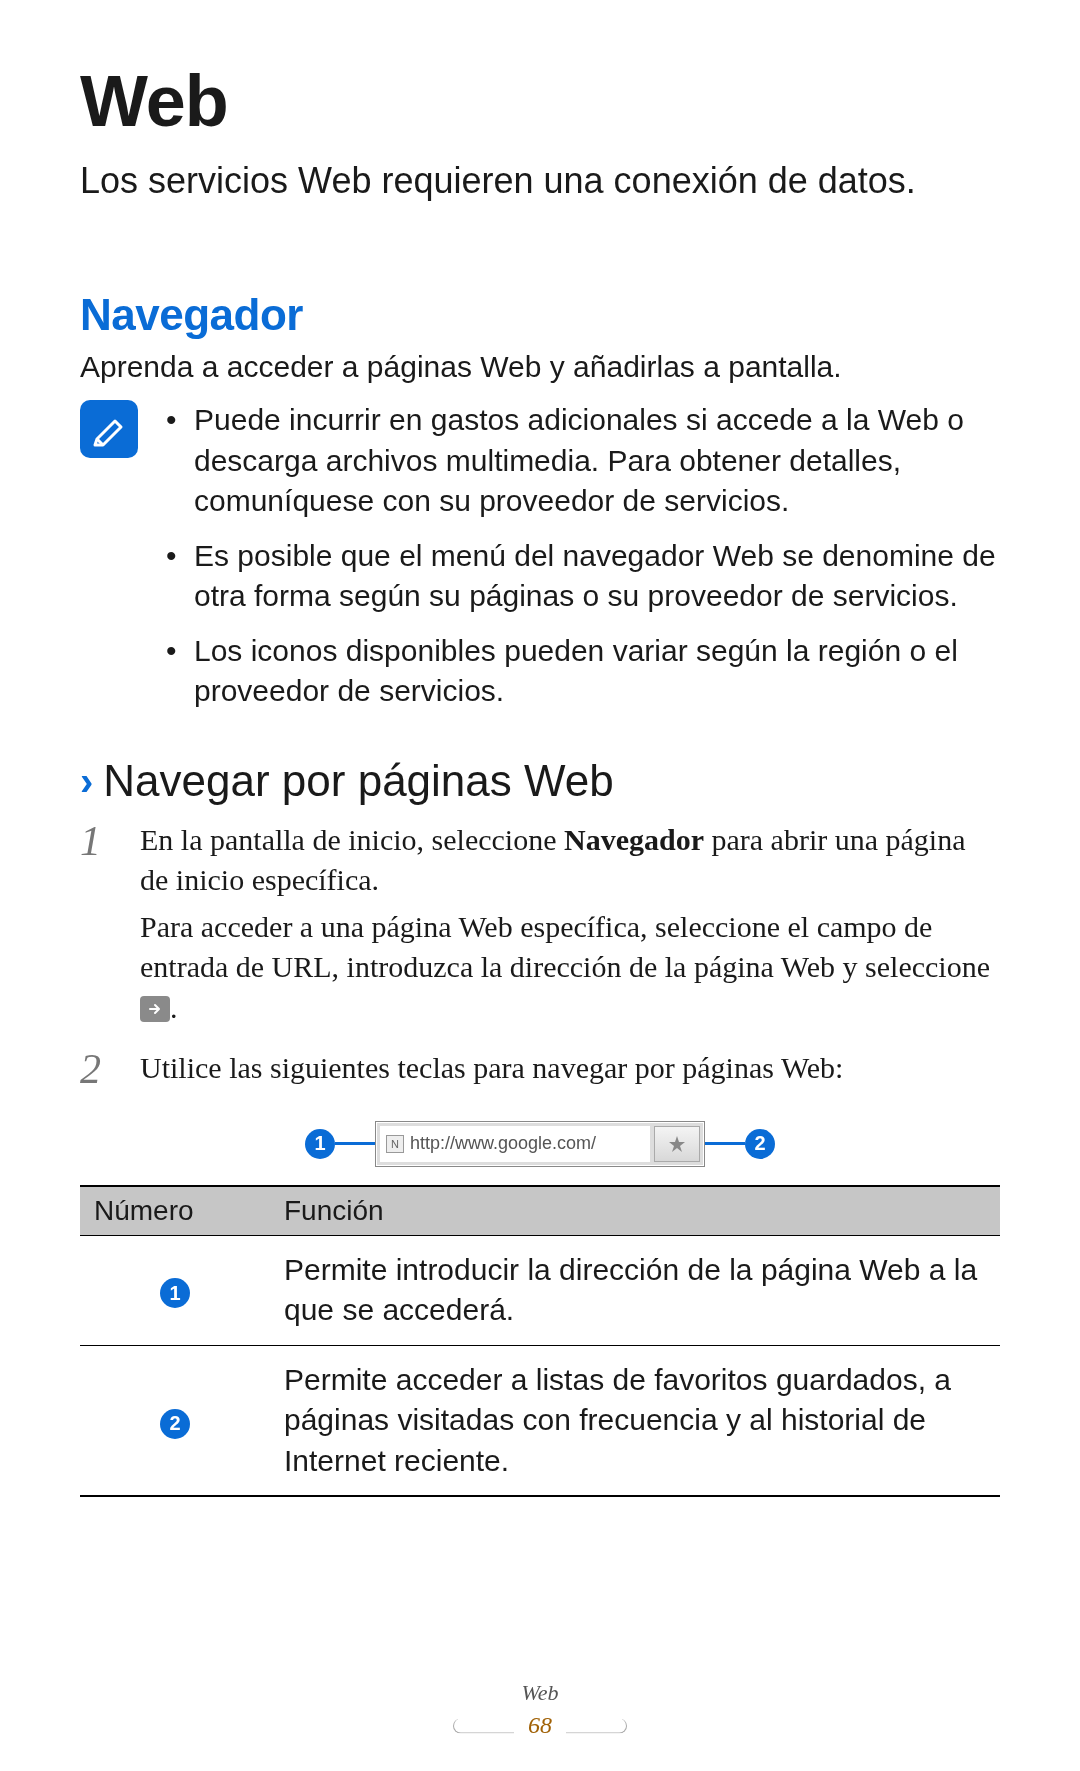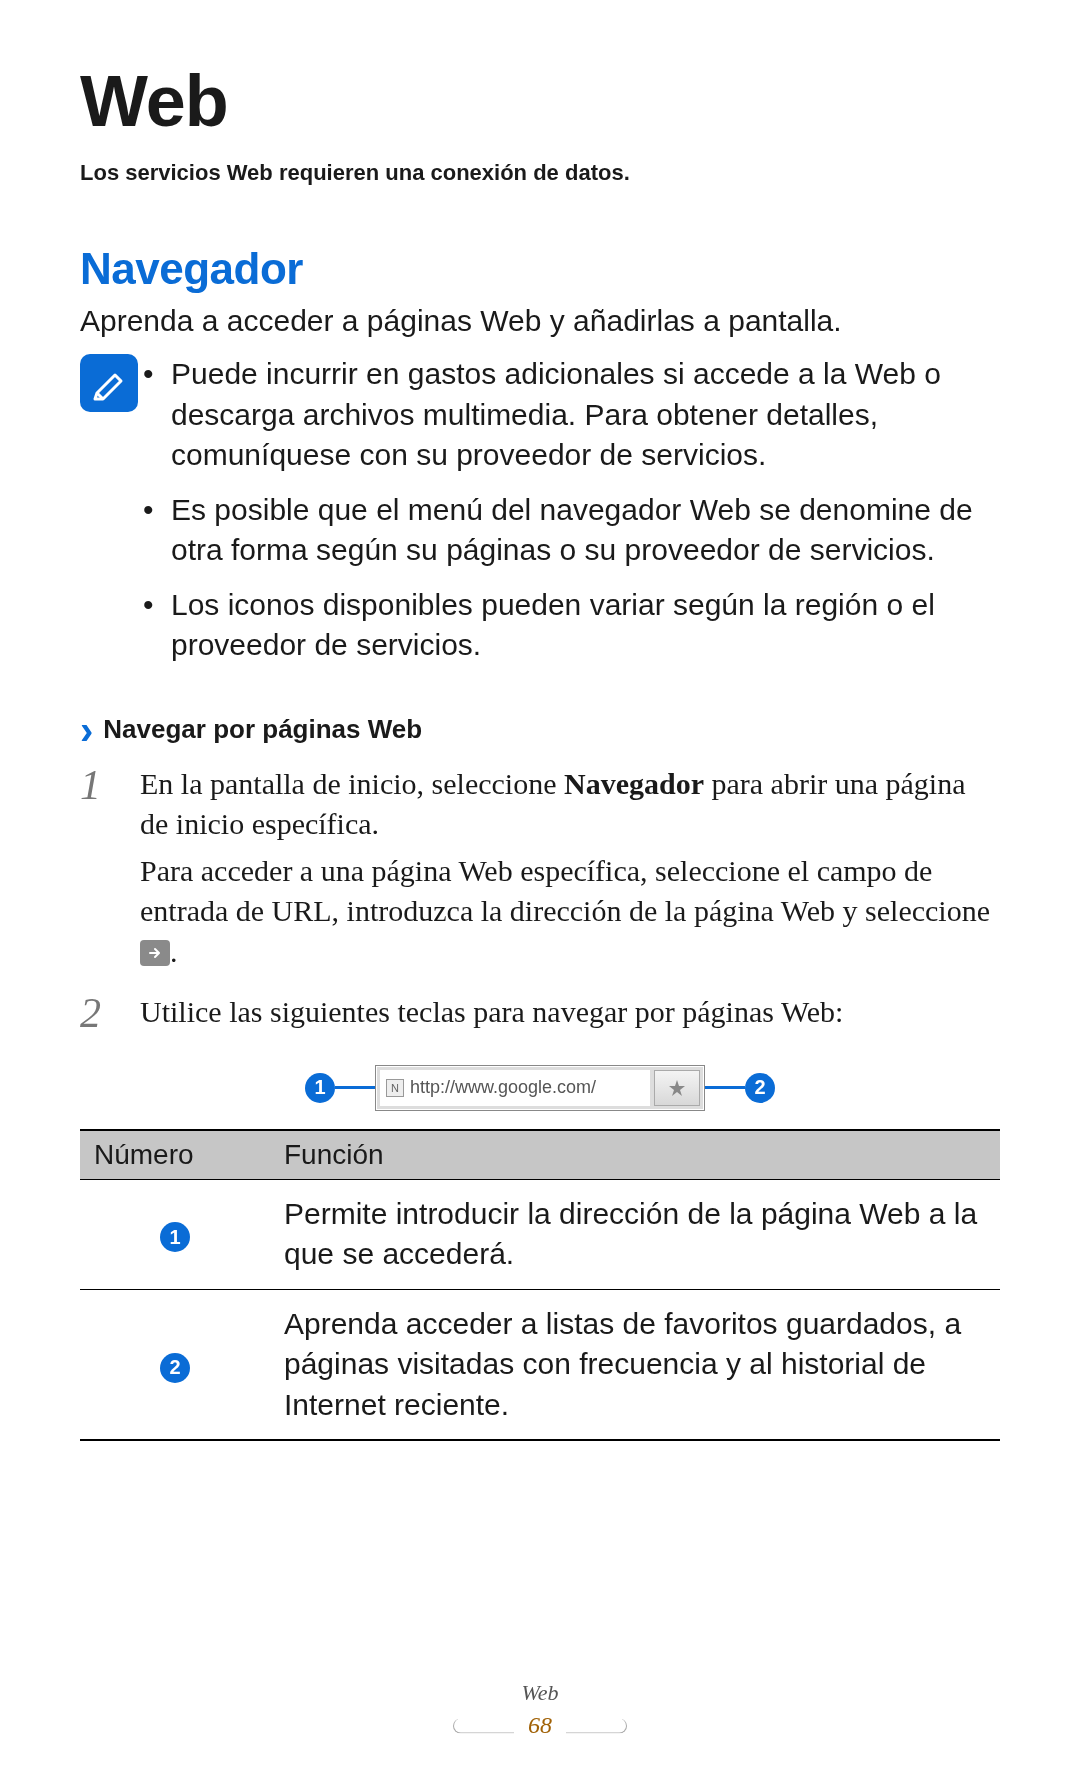--- a/index.html
+++ b/index.html
@@ -1,30 +1,30 @@
 <!DOCTYPE html>
 <html><head>
 <meta charset="utf-8">
 <style>
   * { box-sizing: border-box; margin: 0; padding: 0; }
   html, body { width: 1080px; height: 1771px; background: #fff; font-family: "Myriad Pro", "Segoe UI", Arial, sans-serif; color: #1a1a1a; }
   .page { padding: 60px 80px 30px 80px; position: relative; height: 100%; }
   .h1 { font-size: 72px; font-weight: 700; margin-bottom: 18px; letter-spacing: -1px; }
-  .intro { font-size: 22px; font-weight: 700; margin-bottom: 58px; }
+  .intro { font-size: 36px; font-weight: 400; margin-bottom: 88px; }
   .h2 { font-size: 44px; font-weight: 700; color: #0a6cd6; margin-bottom: 10px; letter-spacing: -0.5px; }
   .sub { font-size: 30px; margin-bottom: 16px; }
-  .note-block { display: flex; gap: 5px; margin-bottom: 30px; }
+  .note-block { display: flex; gap: 28px; margin-bottom: 30px; }
   .note-icon-wrap { flex: 0 0 58px; }
   .note-icon { width: 58px; height: 58px; background: #0a6cd6; border-radius: 10px; display: flex; align-items: center; justify-content: center; }
   .note-list { flex: 1; list-style: none; }
   .note-list li { font-size: 30px; line-height: 1.35; margin-bottom: 14px; position: relative; padding-left: 28px; }
   .note-list li::before { content: "•"; position: absolute; left: 0; top: 0; font-size: 30px; }
   .h3-row { display: flex; align-items: center; gap: 10px; margin-top: 20px; margin-bottom: 14px; }
   .chevron { color: #0a6cd6; font-size: 40px; font-weight: 700; line-height: 1; }
-  .h3 { font-size: 26px; font-weight: 700; }
+  .h3 { font-size: 44px; font-weight: 400; }
   .step { display: flex; gap: 20px; margin-bottom: 14px; }
   .step-num { flex: 0 0 40px; font-family: Georgia, "Times New Roman", serif; font-style: italic; font-size: 42px; color: #777; font-weight: 400; line-height: 1; }
   .step-body { flex: 1; font-size: 30px; line-height: 1.35; font-family: Liberation Serif, serif; }
   .step-body p { margin-bottom: 6px; }
   .go-btn { display: inline-flex; width: 30px; height: 26px; background: #8a8a8a; border-radius: 4px; align-items: center; justify-content: center; vertical-align: middle; position: relative; top: -2px; }
   .diagram { display: flex; align-items: center; justify-content: center; gap: 0; margin: 26px 0 18px 0; }
   .callout { width: 30px; height: 30px; border-radius: 50%; background: #0a6cd6; color: #fff; font-size: 20px; font-weight: 700; display: inline-flex; align-items: center; justify-content: center; flex-shrink: 0; }
   .line { height: 3px; background: #0a6cd6; }
   .urlbar-wrap { display: flex; border: 1px solid #888; background: #ddd; height: 46px; box-shadow: inset 0 0 0 1px #fff; }
   .urlbar { width: 270px; background: #fff; margin: 4px; display: flex; align-items: center; padding: 0 6px; gap: 6px; font-size: 18px; color: #555; font-family: Arial, sans-serif; }
@@ -124,21 +124,21 @@
         <th>Función</th>
       </tr>
     </thead>
     <tbody>
       <tr>
         <td class="num-cell"><span class="callout">1</span></td>
         <td>Permite introducir la dirección de la página Web a la que se accederá.</td>
       </tr>
       <tr>
         <td class="num-cell"><span class="callout">2</span></td>
-        <td>Aprenda acceder a listas de favoritos guardados, a páginas visitadas con frecuencia y al historial de Internet reciente.</td>
+        <td>Permite acceder a listas de favoritos guardados, a páginas visitadas con frecuencia y al historial de Internet reciente.</td>
       </tr>
     </tbody>
   </table>
 
   <div class="footer">
     <div class="footer-title">Web</div>
     <div class="footer-page">68</div>
   </div>
 
 </div>

